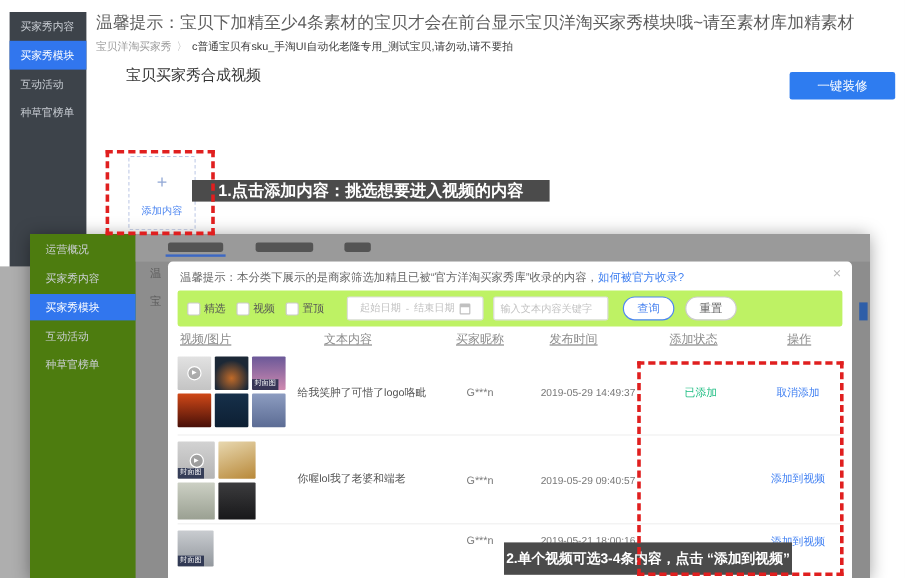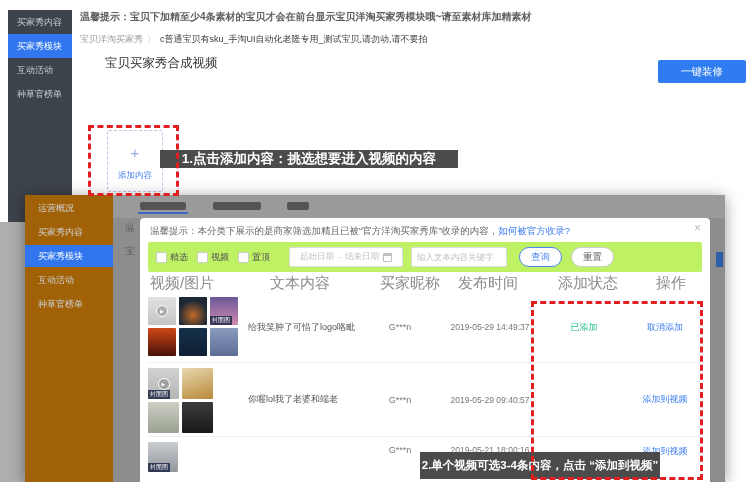--- a/index.html
+++ b/index.html
@@ -4,41 +4,41 @@
 <style>
   * { margin:0; padding:0; box-sizing:border-box; }
   html,body { background:#fff; }
   body { font-family:"Liberation Sans","DejaVu Sans",sans-serif; }
   .canvas { position:relative; width:754px; height:482px; background:#fff; overflow:hidden; }
 
   
   .bw-sidebar { position:absolute; left:8px; top:10px; width:64px; height:213px; background:#3d434a; z-index:1; }
   .bw-item { height:24px; display:flex; align-items:center; padding-left:9px; font-size:9px; color:#c9ced4; cursor:pointer; }
   .bw-item.active { background:#3176ee; color:#fff; }
-  .bw-notice { position:absolute; left:80px; top:10px; font-size:10px; color:#5e5e5e; z-index:1;font-weight:bold; }
+  .bw-notice { position:absolute; left:80px; top:10px; font-size:14px; color:#5e5e5e; z-index:1; }
   .bw-crumb { position:absolute; left:80px; top:33px; font-size:9px; z-index:1; }
   .bw-crumb .parent { color:#9a9a9a; } .bw-crumb .sep { color:#b0b0b0; padding:0 4px; } .bw-crumb .current { color:#3c3c3c; }
   .bw-title { position:absolute; left:105px; top:55px; font-size:12.5px; color:#333; z-index:1; }
   .btn-blue { background:#2e7cf0; color:#fff; border:none; border-radius:2px; display:flex; align-items:center; justify-content:center; cursor:pointer; }
   .btn-decorate { position:absolute; left:658px; top:60px; width:88px; height:23px; font-size:10.5px; z-index:1; }
   .bw-card { position:absolute; left:90px; top:88px; width:656px; height:107px; background:#fff; border:1px solid #e7e9ec; border-radius:4px; z-index:1; }
   .bw-card-head { position:absolute; left:0; top:0; width:100%; height:30px; border-bottom:1px solid #ededed; }
   .bw-summary { position:absolute; left:16px; top:9px; font-size:9.5px; color:#555; }
   .bw-status { position:absolute; right:107px; top:9px; font-size:9px; color:#555; }
   .btn-recompose { position:absolute; right:36px; top:4px; width:63px; height:22px; font-size:10px; }
   .add-tile { position:absolute; left:107px; top:130px; width:56px; height:62px; border:1px dashed #bcc8e6; border-radius:2px; background:#fff; cursor:pointer; z-index:2; }
   .add-plus { position:absolute; left:0; right:0; top:14px; text-align:center; font-size:15px; color:#93a9d6; line-height:15px; }
   .add-label { position:absolute; left:0; right:0; bottom:9px; text-align:center; font-size:8.5px; color:#4a84f0; }
   .red-rect-1 { position:absolute; left:88px; top:125px; width:91px; height:71px; border:3px dashed #e01f1f; z-index:20; }
   .tooltip-1 { position:absolute; left:160px; top:150px; width:298px; height:18px; background:#4b4b4b; color:#fff; font-size:13.5px; font-weight:bold; display:flex; align-items:center; justify-content:center; z-index:15; }
   .left-gray { position:absolute; left:0; top:222px; width:25px; height:260px; background:#aeaeae; z-index:1; }
 
   
   .fw { position:absolute; left:25px; top:195px; width:700px; height:287px; background:#8d8d8d; box-shadow:0 2px 14px rgba(0,0,0,.4); overflow:hidden; z-index:10; }
-  .fw-sidebar { position:absolute; left:0; top:0; width:88px; height:287px; background:#a16207; }
+  .fw-sidebar { position:absolute; left:0; top:0; width:88px; height:287px; background:#4d7c0f; }
   .fw-item { height:22px; margin-top:2px; display:flex; align-items:center; padding-left:13px; font-size:9px; color:#ccd0d5; cursor:pointer; }
   .fw-item.active { background:#3176ee; color:#fff; }
   .fw-topstrip { position:absolute; left:88px; top:0; width:612px; height:23px; background:#9a9a9a; }
   .dim-tab { position:absolute; top:7px; height:8px; border-radius:2px; background:#545454; cursor:pointer; }
   .dim-tab.t1 { left:27px; width:46px; } .dim-tab.t2 { left:100px; width:48px; } .dim-tab.t3 { left:174px; width:22px; }
   .dim-underline { position:absolute; left:25px; top:17px; width:50px; height:2px; background:#3c68c4; }
   .dim-frag { position:absolute; left:100px; font-size:9.5px; color:#5c5c5c; }
   .dim-frag.f1 { top:27px; } .dim-frag.f2 { top:50px; }
   .dim-blue { position:absolute; left:691px; top:57px; width:7px; height:15px; background:#2e5ea8; }
 
@@ -52,21 +52,21 @@
   .cbx { width:11px; height:11px; border:1px solid #ccc; border-radius:2px; background:#fff; margin-right:3px; }
   .cb-label { font-size:9px; color:#555; }
   .datebox { margin-left:10px; width:114px; height:20px; background:#fff; border:1px solid #ddd; border-radius:2px; display:flex; align-items:center; justify-content:center; gap:4px; font-size:8.5px; color:#c2c2c2; cursor:text; }
   .cal { width:9px; height:9px; border:1px solid #c0c0c0; border-top:3px solid #c0c0c0; border-radius:1px; }
   .kw-input { margin-left:8px; width:96px; height:20px; border:1px solid #ddd; border-radius:2px; font-size:8.5px; padding:0 5px; color:#555; outline:none; font-family:inherit; }
   .kw-input::placeholder { color:#c2c2c2; }
   .pill { height:20px; border-radius:10px; background:#fff; display:flex; align-items:center; justify-content:center; font-size:9.5px; padding:0 11px; cursor:pointer; }
   .pill.search { margin-left:12px; border:1px solid #4d86f0; color:#4d86f0; }
   .pill.reset { margin-left:9px; border:1px solid #ccc; color:#666; }
 
-  .thead { position:absolute; left:8px; top:56px; width:554px; height:18px; display:flex; font-size:15px; color:#8c8c8c; align-items:center; }
+  .thead { position:absolute; left:8px; top:56px; width:554px; height:18px; display:flex; font-size:10px; color:#8c8c8c; align-items:center;text-decoration:underline; }
   .hc0{width:100px;padding-left:2px;} .hc1{width:112px;padding-left:22px;} .hc2{width:80px;padding-left:20px;}
   .hc3{width:100px;padding-left:18px;} .hc4{width:88px;padding-left:18px;} .hc5{width:74px;padding-left:28px;}
 
   .trow { position:absolute; left:8px; width:554px; }
   .trow.r1 { top:74px; height:70px; }
   .trow.r2 { top:144px; height:74px; border-top:1px solid #f1f1f1; }
   .trow.r3 { top:218px; height:60px; border-top:1px solid #f1f1f1; }
   .cell { position:absolute; top:0; height:100%; display:flex; align-items:center; font-size:9px; color:#555; }
   .c-text { left:100px; width:112px; } .c-nick { left:212px; width:80px; justify-content:center; color:#777; }
   .c-time { left:292px; width:100px; justify-content:center; color:#777; font-size:8.5px; }

